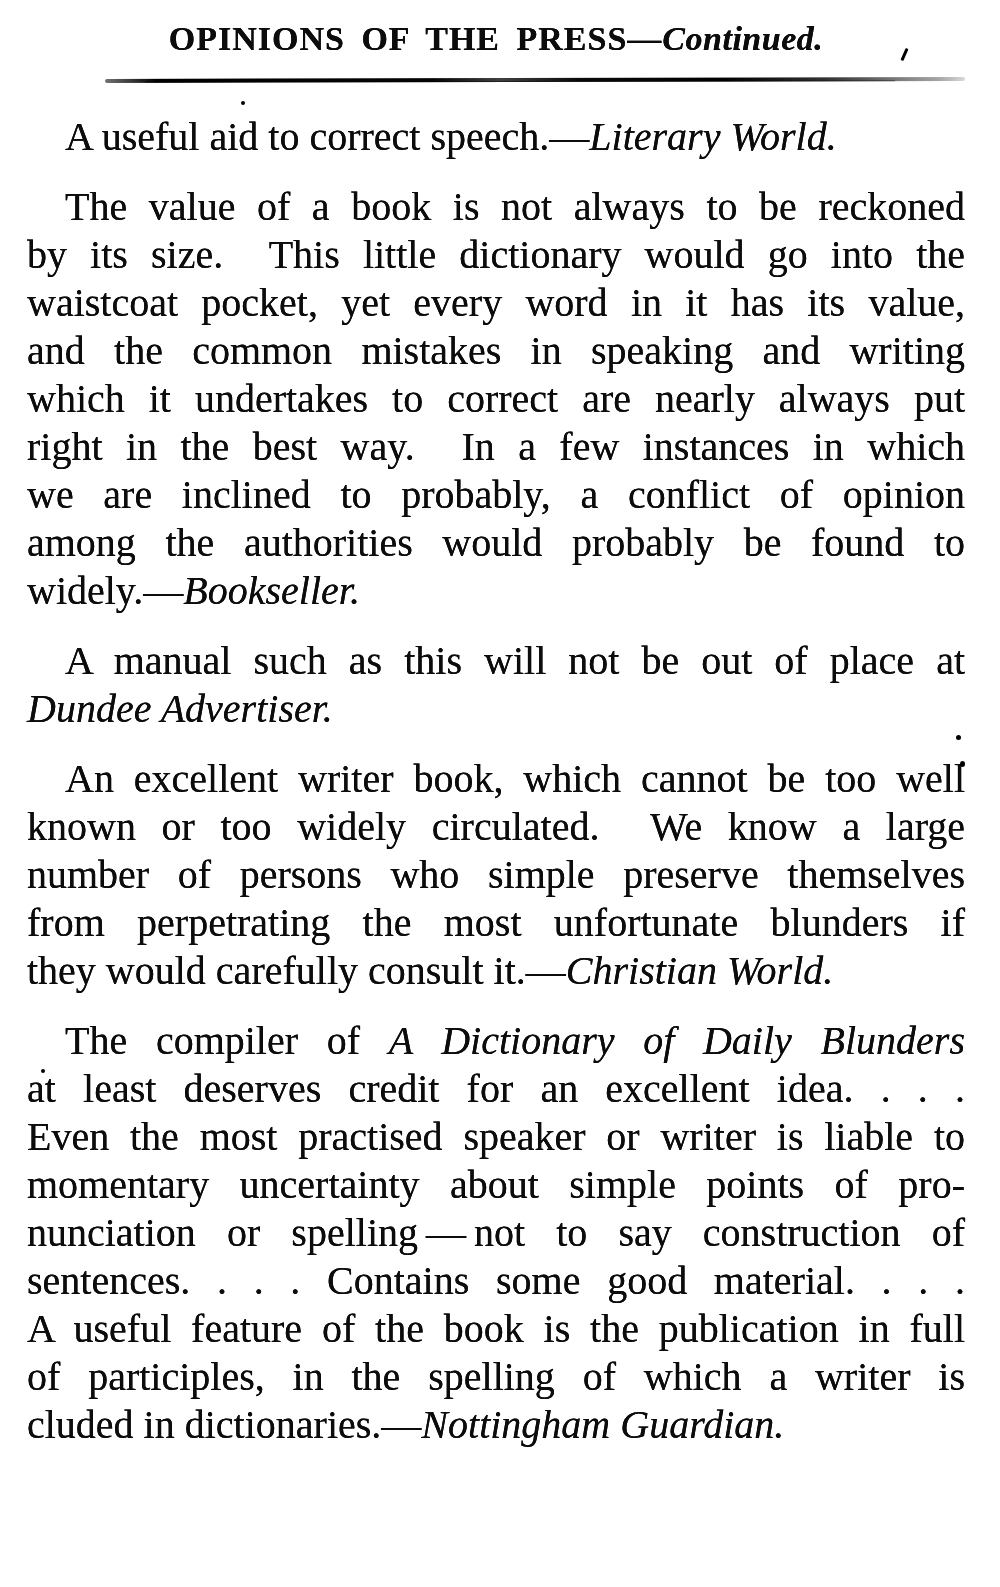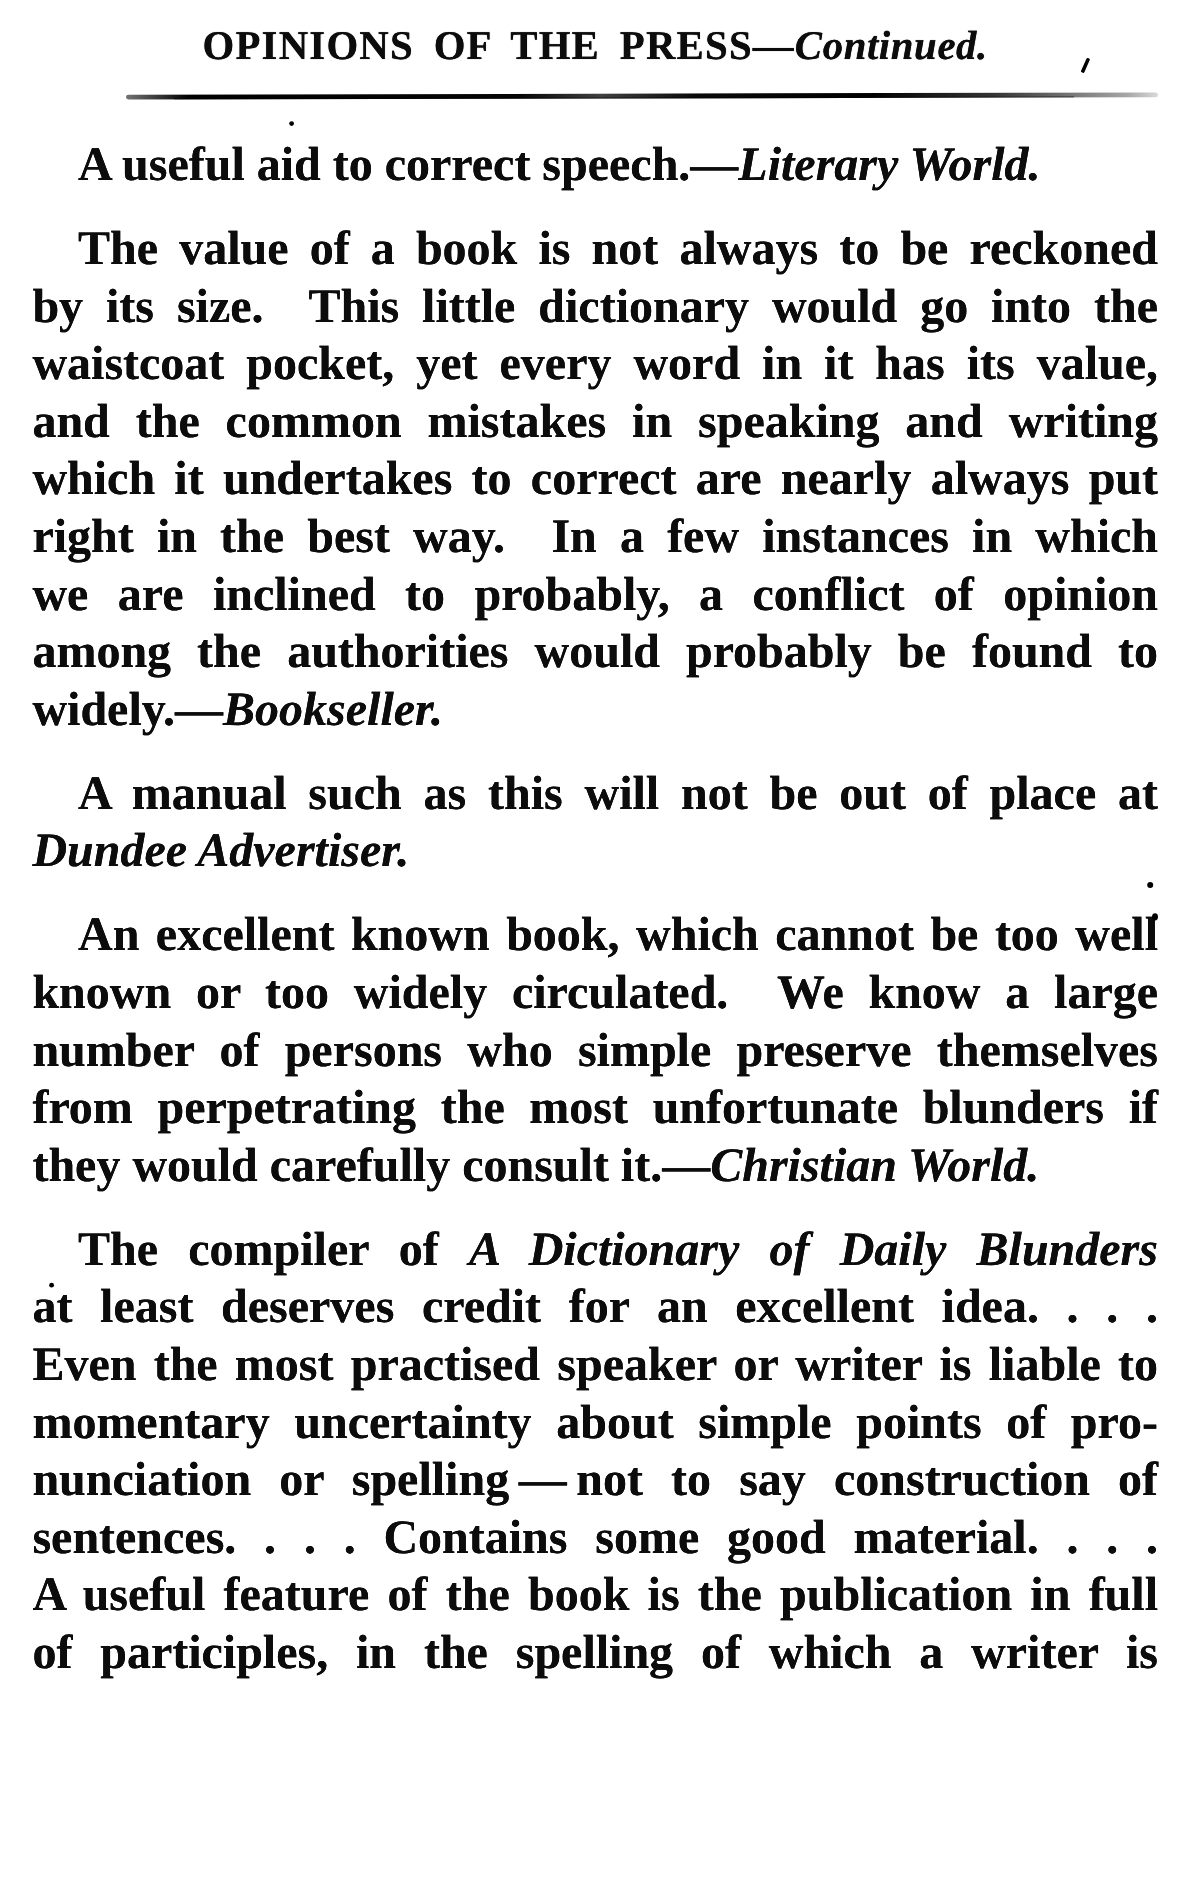--- a/index.html
+++ b/index.html
@@ -39,21 +39,21 @@
   .rule::after {
     content: "";
     position: absolute;
     left: 40px; right: 70px; top: 3px;
     height: 1px;
     background: rgba(0,0,0,0.45);
   }
   .content {
     margin-top: 31px;
     font-size: 40px;
-    font-weight: bold;
+    font-weight: normal;
     text-shadow: 0 0 0.5px #000;
   }
   .para { margin: 0 0 22px 0; }
   .line {
     line-height: 48px;
     text-align: justify;
     text-align-last: justify;
     -moz-text-align-last: justify;
   }
   .line.last {
@@ -96,35 +96,36 @@
         <div class="line"><span>right in the best way.&nbsp; In a few instances in which</span></div>
         <div class="line"><span>we are inclined to probably, a conflict of opinion</span></div>
         <div class="line"><span>among the authorities would probably be found to</span></div>
         <div class="line last"><span>widely.—</span><i>Bookseller.</i></div>
       </div>
       <div class="para">
         <div class="line first"><span>A manual such as this will not be out of place at</span></div>
         <div class="line last"><i>Dundee Advertiser.</i></div>
       </div>
       <div class="para">
-        <div class="line first"><span>An excellent known book, which cannot be too well</span></div>
+        <div class="line first"><span>An excellent writer book, which cannot be too well</span></div>
         <div class="line"><span>known or too widely circulated.&nbsp; We know a large</span></div>
         <div class="line"><span>number of persons who simple preserve themselves</span></div>
         <div class="line"><span>from perpetrating the most unfortunate blunders if</span></div>
         <div class="line last"><span>they would carefully consult it.—</span><i>Christian World.</i></div>
       </div>
       <div class="para">
         <div class="line first"><span>The compiler of </span><i>A Dictionary of Daily Blunders</i></div>
         <div class="line"><span>at least deserves credit for an excellent idea. . . .</span></div>
         <div class="line"><span>Even the most practised speaker or writer is liable to</span></div>
         <div class="line"><span>momentary uncertainty about simple points of pro-</span></div>
         <div class="line"><span>nunciation or spelling — not to say construction of</span></div>
         <div class="line"><span>sentences. . . . Contains some good material. . . .</span></div>
         <div class="line"><span>A useful feature of the book is the publication in full</span></div>
         <div class="line"><span>of participles, in the spelling of which a writer is</span></div>
+        <div class="line last"><span>cluded in dictionaries.—</span><i>Nottingham Guardian.</i></div>
       </div>
     </div>
 
   <div class="speck tick" style="left:903px; top:48px; width:3px; height:13px;"></div>
   <div class="speck" style="left:241px; top:101px; width:4px; height:4px;"></div>
   <div class="speck" style="left:956px; top:735px; width:5px; height:5px;"></div>
   <div class="speck" style="left:960px; top:761px; width:5px; height:6px;"></div>
   <div class="speck" style="left:41px; top:1069px; width:4px; height:4px;"></div>
 
 </div>

